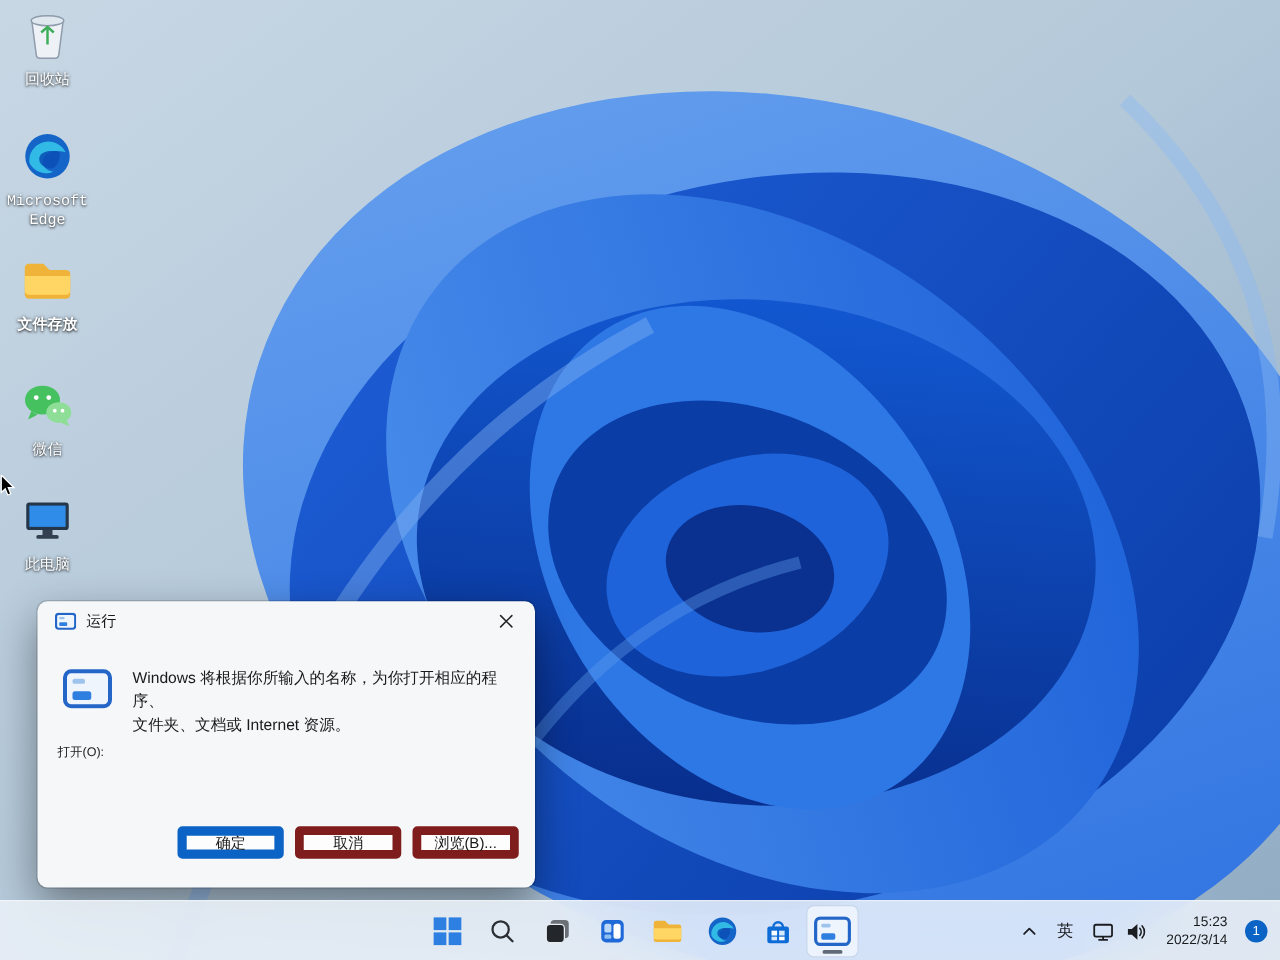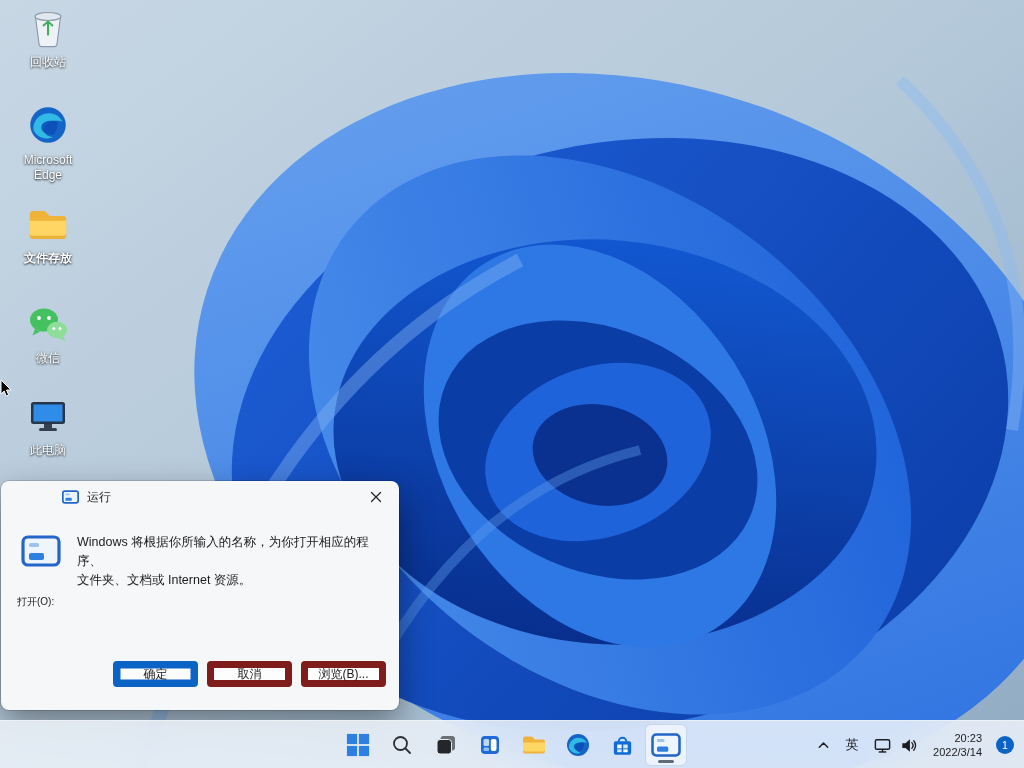--- a/index.html
+++ b/index.html
@@ -8,44 +8,43 @@
     width:1024px; height:768px; overflow:hidden; position:relative;
     font-family:"Liberation Sans", sans-serif;
     -webkit-user-select:none; user-select:none;
     background:#a9bfd2;
   }
   
   .wallpaper { position:absolute; inset:0; width:1024px; height:768px; }
 
   
   .desktop-icon {
-    position:absolute; left:10px; width:76px;
+    position:absolute; left:0; width:76px;
     display:flex; flex-direction:column; align-items:center; gap:3px;
     cursor:default;
   }
   .desktop-icon .di-label {
     color:#fff; font-size:12px; line-height:1.25; text-align:center;
     text-shadow:0 1px 2px rgba(0,0,0,.75), 0 0 3px rgba(0,0,0,.4);
     max-width:74px;
   }
   .di-recycle { top:8px; }
-  .di-edge    { top:104px; }
+  .di-edge    { top:104px;font-family:Liberation Mono, monospace; }
   .di-folder  { top:206px;font-weight:bold; }
   .di-wechat  { top:306px; }
   .di-pc      { top:398px; }
 
   
   .cursor { position:absolute; left:0; top:380px; z-index:40; }
 
   
   .run-dialog {
-    position:absolute; left:1px; top:481px; width:398px; height:229px;
+    position:absolute; left:30px; top:481px; width:398px; height:229px;
     background:#f6f7f9; border-radius:8px; z-index:30;
     box-shadow:0 14px 34px rgba(0,0,0,.42), 0 0 0 1px rgba(0,0,0,.14);
-    padding-left:47px;
   }
   .rd-titlebar {
     height:32px; display:flex; align-items:center; padding-left:14px;
     border-radius:8px 8px 0 0;
   }
   .rd-title { font-size:12px; color:#1a1a1a; margin-left:8px; }
   .rd-close {
     margin-left:auto; width:46px; height:32px; display:flex;
     align-items:center; justify-content:center; border-radius:0 8px 0 0;
     cursor:default;
@@ -364,21 +363,21 @@
         <line x1="10" y1="14" x2="10" y2="16.8" stroke="#1b1d20" stroke-width="1.5"></line>
         <line x1="6" y1="16.8" x2="14" y2="16.8" stroke="#1b1d20" stroke-width="1.5"></line>
       </svg>
       <svg width="19" height="19" viewBox="0 0 20 20">
         <path d="M3.5 7.5 h3.3 l4.7 -4.2 v13.4 l-4.7 -4.2 h-3.3 z" fill="#1b1d20"></path>
         <path d="M13.5 7 a4.5 4.5 0 0 1 0 6 M15.5 5 a7.5 7.5 0 0 1 0 10" fill="none" stroke="#1b1d20" stroke-width="1.4" stroke-linecap="round"></path>
       </svg>
     </div>
 
     <div class="tray-btn tray-clock">
-      <span>20:23</span>
+      <span>15:23</span>
       <span>2022/3/14</span>
     </div>
 
     <div class="tray-badge">
       <span>1</span>
     </div>
   </div>
 </div>
 
 </body></html>

